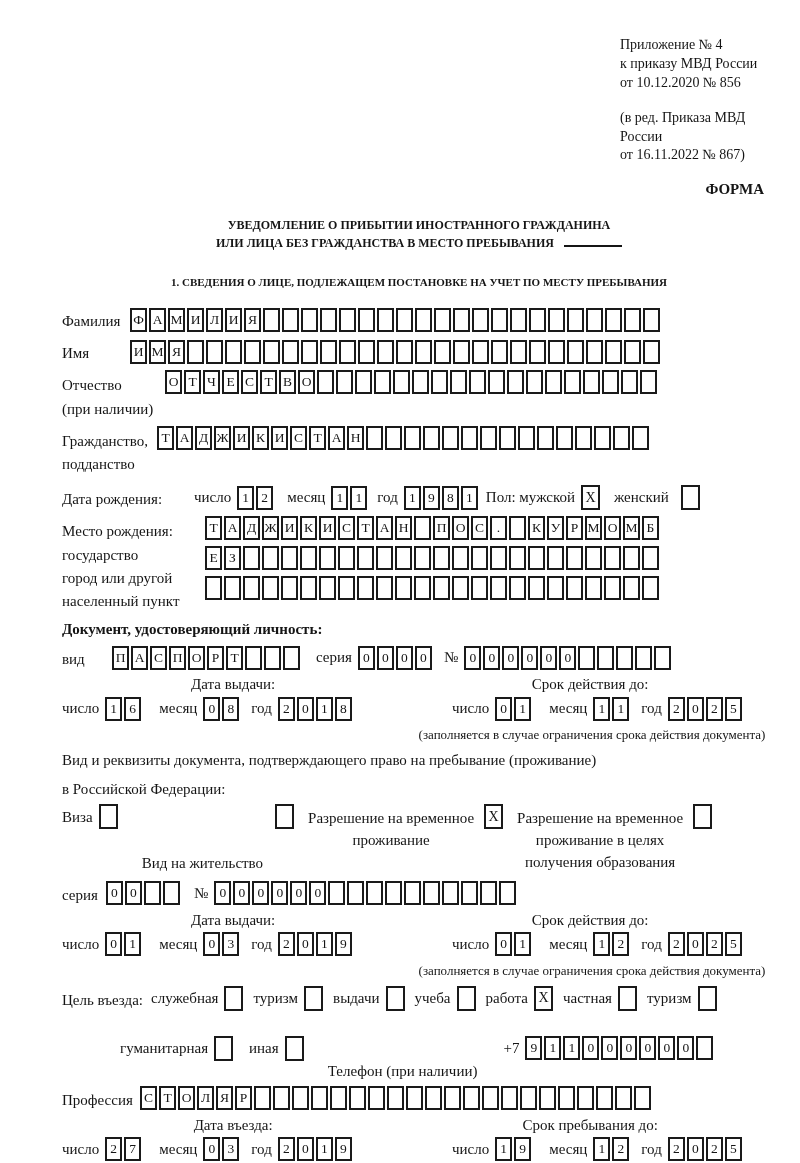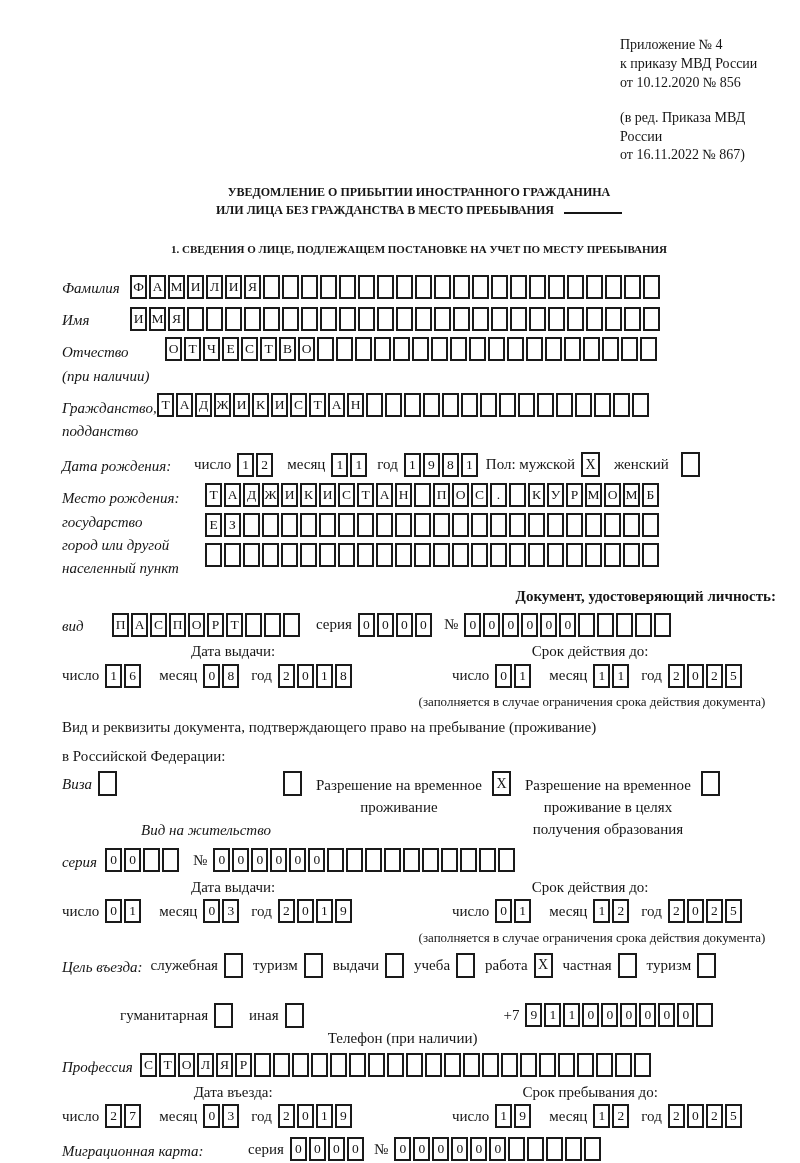--- a/index.html
+++ b/index.html
@@ -17,21 +17,21 @@
 
   .forma { text-align: right; padding-right: 12px; font-weight: bold; margin-top: 16px; }
 
   .title { text-align: center; font-weight: bold; font-size: 12px; margin-top: 18px; line-height: 1.5; }
   .uline { display: inline-block; width: 58px; height: 2px; background: #151515; margin-left: 10px; }
 
   .sec1 { text-align: center; font-weight: bold; font-size: 11px; margin-top: 24px; margin-bottom: 18px; }
 
   .row { display: flex; align-items: center; margin-bottom: 5px; min-height: 27px; }
   .row-top { align-items: flex-start; }
-  .lab { flex: none; line-height: 1.3; padding-top: 4px; font-style: italic; }
+  .lab { flex: none; line-height: 1.3; padding-top: 4px; }
   .lab2 { line-height: 1.55; }
 
   .cells { display: flex; flex: none; }
   .cell {
     flex: none; width: 17px; height: 24px; border: 2px solid #1a1a1a; margin-right: 2px;
     display: flex; align-items: center; justify-content: center;
     font-size: 13.5px; background: #fff;
   }
   .cbox { flex: none; width: 19px; height: 25px; border: 2px solid #1a1a1a;
     display: flex; align-items: center; justify-content: center; font-size: 14px; }
@@ -40,21 +40,21 @@
   .w-patr { width: 103px; }
   .w-cit { width: 95px; }
   .w-bp { width: 143px; } .ml6 { margin-left: 6px; } .ml8 { margin-left: 8px; }
   .ml10 { margin-left: 10px; } .ml12 { margin-left: 12px; } .ml14 { margin-left: 14px; }
   .ml16 { margin-left: 16px; } .ml20 { margin-left: 20px; } .ml24 { margin-left: 24px; margin-top: 46px; }
   .ml36 { margin-left: 36px; } .ml40 { margin-left: 40px; } .ml58 { margin-left: 58px; }
 
   .col { display: flex; flex-direction: column; }
   .col .cells { margin-bottom: 6px; }
 
-  .center-bold { text-align: right; font-weight: bold; margin: 8px 0 6px 0; }
+  .center-bold { text-align: left; font-weight: bold; margin: 8px 0 6px 0; }
 
   .dhead { display: flex; margin: 4px 0 2px 0; }
   .dhead .l { width: 350px; text-align: center; }
   .dhead .r { width: 380px; text-align: center; }
   .dgroup { display: flex; align-items: center; flex: none; }
   .dgroup.left { width: 350px; }
   .wrd { flex: none; margin-right: 6px; }
 
   .note { font-size: 13px; margin: 2px 0 6px 320px; width: 420px; text-align: center; }
 
@@ -68,20 +68,21 @@
 <div class="page">
 
   <div class="ref">
     <div>Приложение № 4</div>
     <div>к приказу МВД России</div>
     <div>от 10.12.2020 № 856</div>
     <div class="gap">(в ред. Приказа МВД России</div>
     <div>от 16.11.2022 № 867)</div>
   </div>
 
+  <div class="forma">ФОРМА</div>
 
   <div class="title">
     <div>УВЕДОМЛЕНИЕ О ПРИБЫТИИ ИНОСТРАННОГО ГРАЖДАНИНА</div>
     <div><span>ИЛИ ЛИЦА БЕЗ ГРАЖДАНСТВА В МЕСТО ПРЕБЫВАНИЯ</span><span class="uline"></span></div>
   </div>
 
   <div class="sec1">1. СВЕДЕНИЯ О ЛИЦЕ, ПОДЛЕЖАЩЕМ ПОСТАНОВКЕ НА УЧЕТ ПО МЕСТУ ПРЕБЫВАНИЯ</div>
 
   <div class="row">
     <span class="lab w-surname">Фамилия</span>

